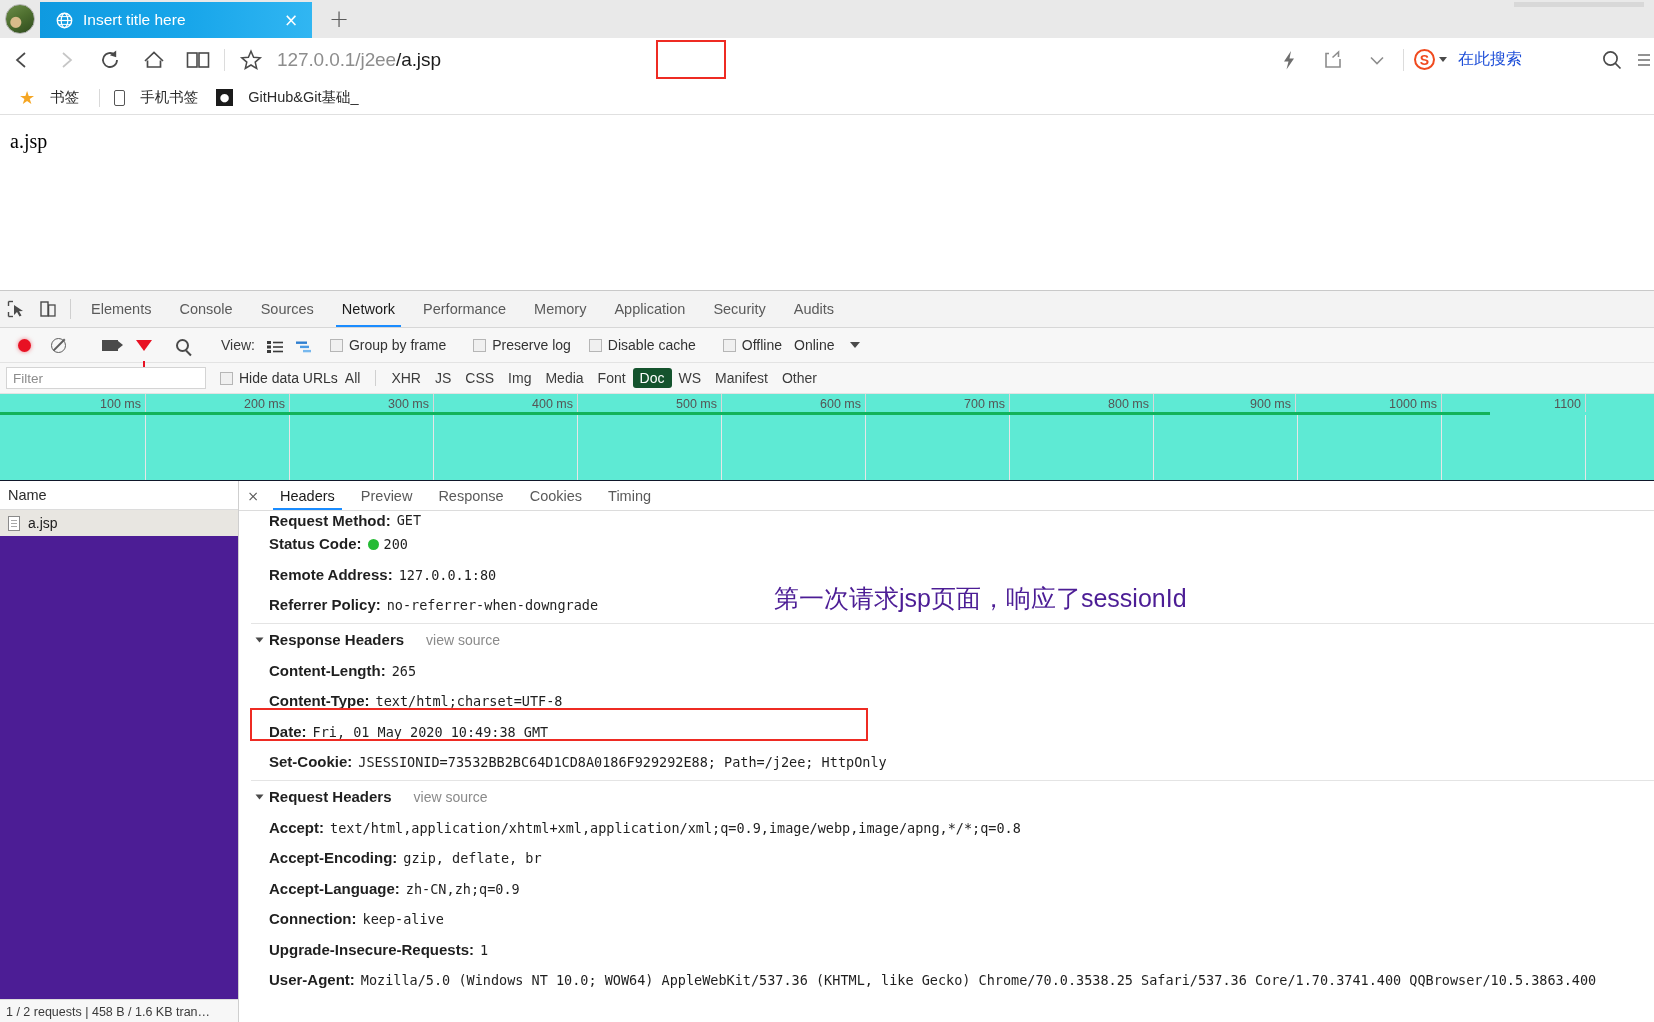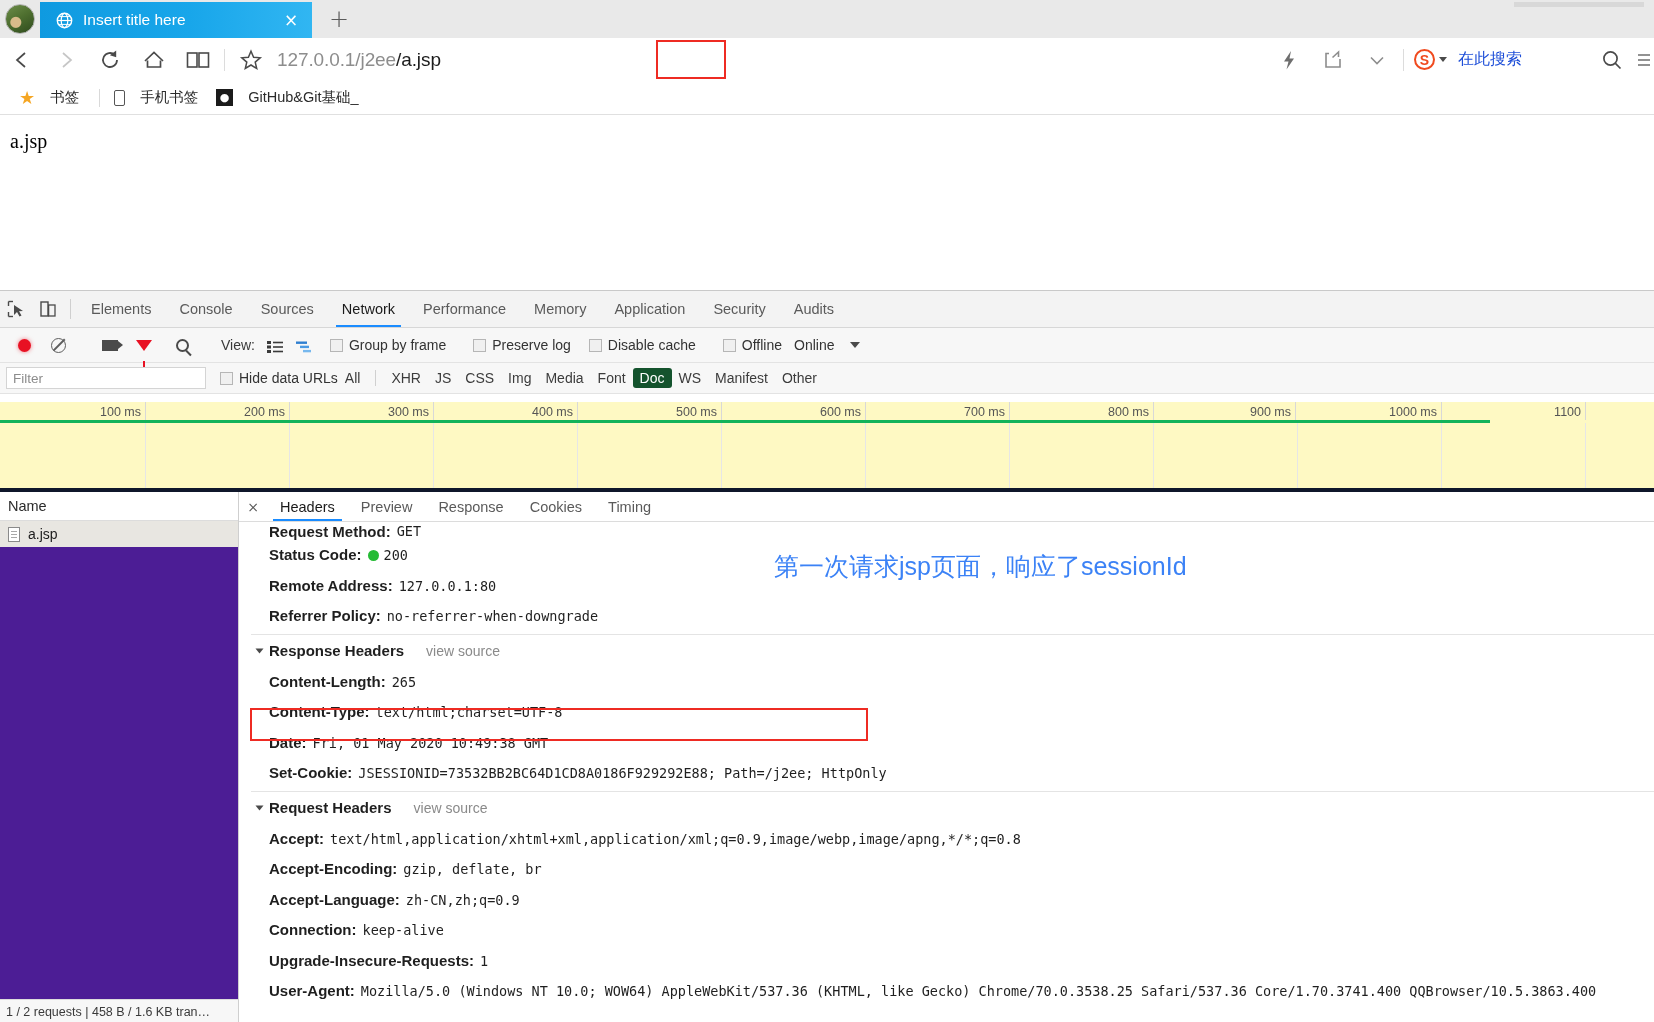--- a/index.html
+++ b/index.html
@@ -416,24 +416,23 @@
     white-space: nowrap;
     flex: 0 0 auto;
     font-family: "Liberation Sans", sans-serif;
   }
   .type-chip.active { background: #14532d; color: #ffffff; }
 
   
   .overview {
     height: 86px;
     position: relative;
-    background: #fef9c3;
-    border-bottom: 4px solid #0f172a;
-    flex: 0 0 auto;
-    margin-top: 8px;
+    background: #5eead4;
+    border-bottom: 1px solid #0f172a;
+    flex: 0 0 auto;
   }
   .ruler-row {
     height: 18px;
     position: relative;
   }
   .tick {
     position: absolute;
     top: 0; bottom: 0;
     border-right: 1px solid #d8d8d8;
   }
@@ -632,23 +631,23 @@
     position: absolute;
     left: 250px; top: 708px;
     width: 618px; height: 33px;
     border: 2.5px solid #ee2b23;
     box-sizing: border-box;
     pointer-events: none;
     z-index: 5;
   }
   .annotation {
     position: absolute;
-    left: 774px; top: 550px;
+    left: 774px; top: 582px;
     font-size: 25px;
-    color: #3b82f6;
+    color: #4c1d95;
     white-space: nowrap;
     z-index: 6;
     font-family: "Liberation Sans", sans-serif;
   }
 
   .statusbar {
     position: absolute;
     left: 0; bottom: 0;
     width: 238px; height: 24px;
     border-top: 1px solid #dcdcdc;

